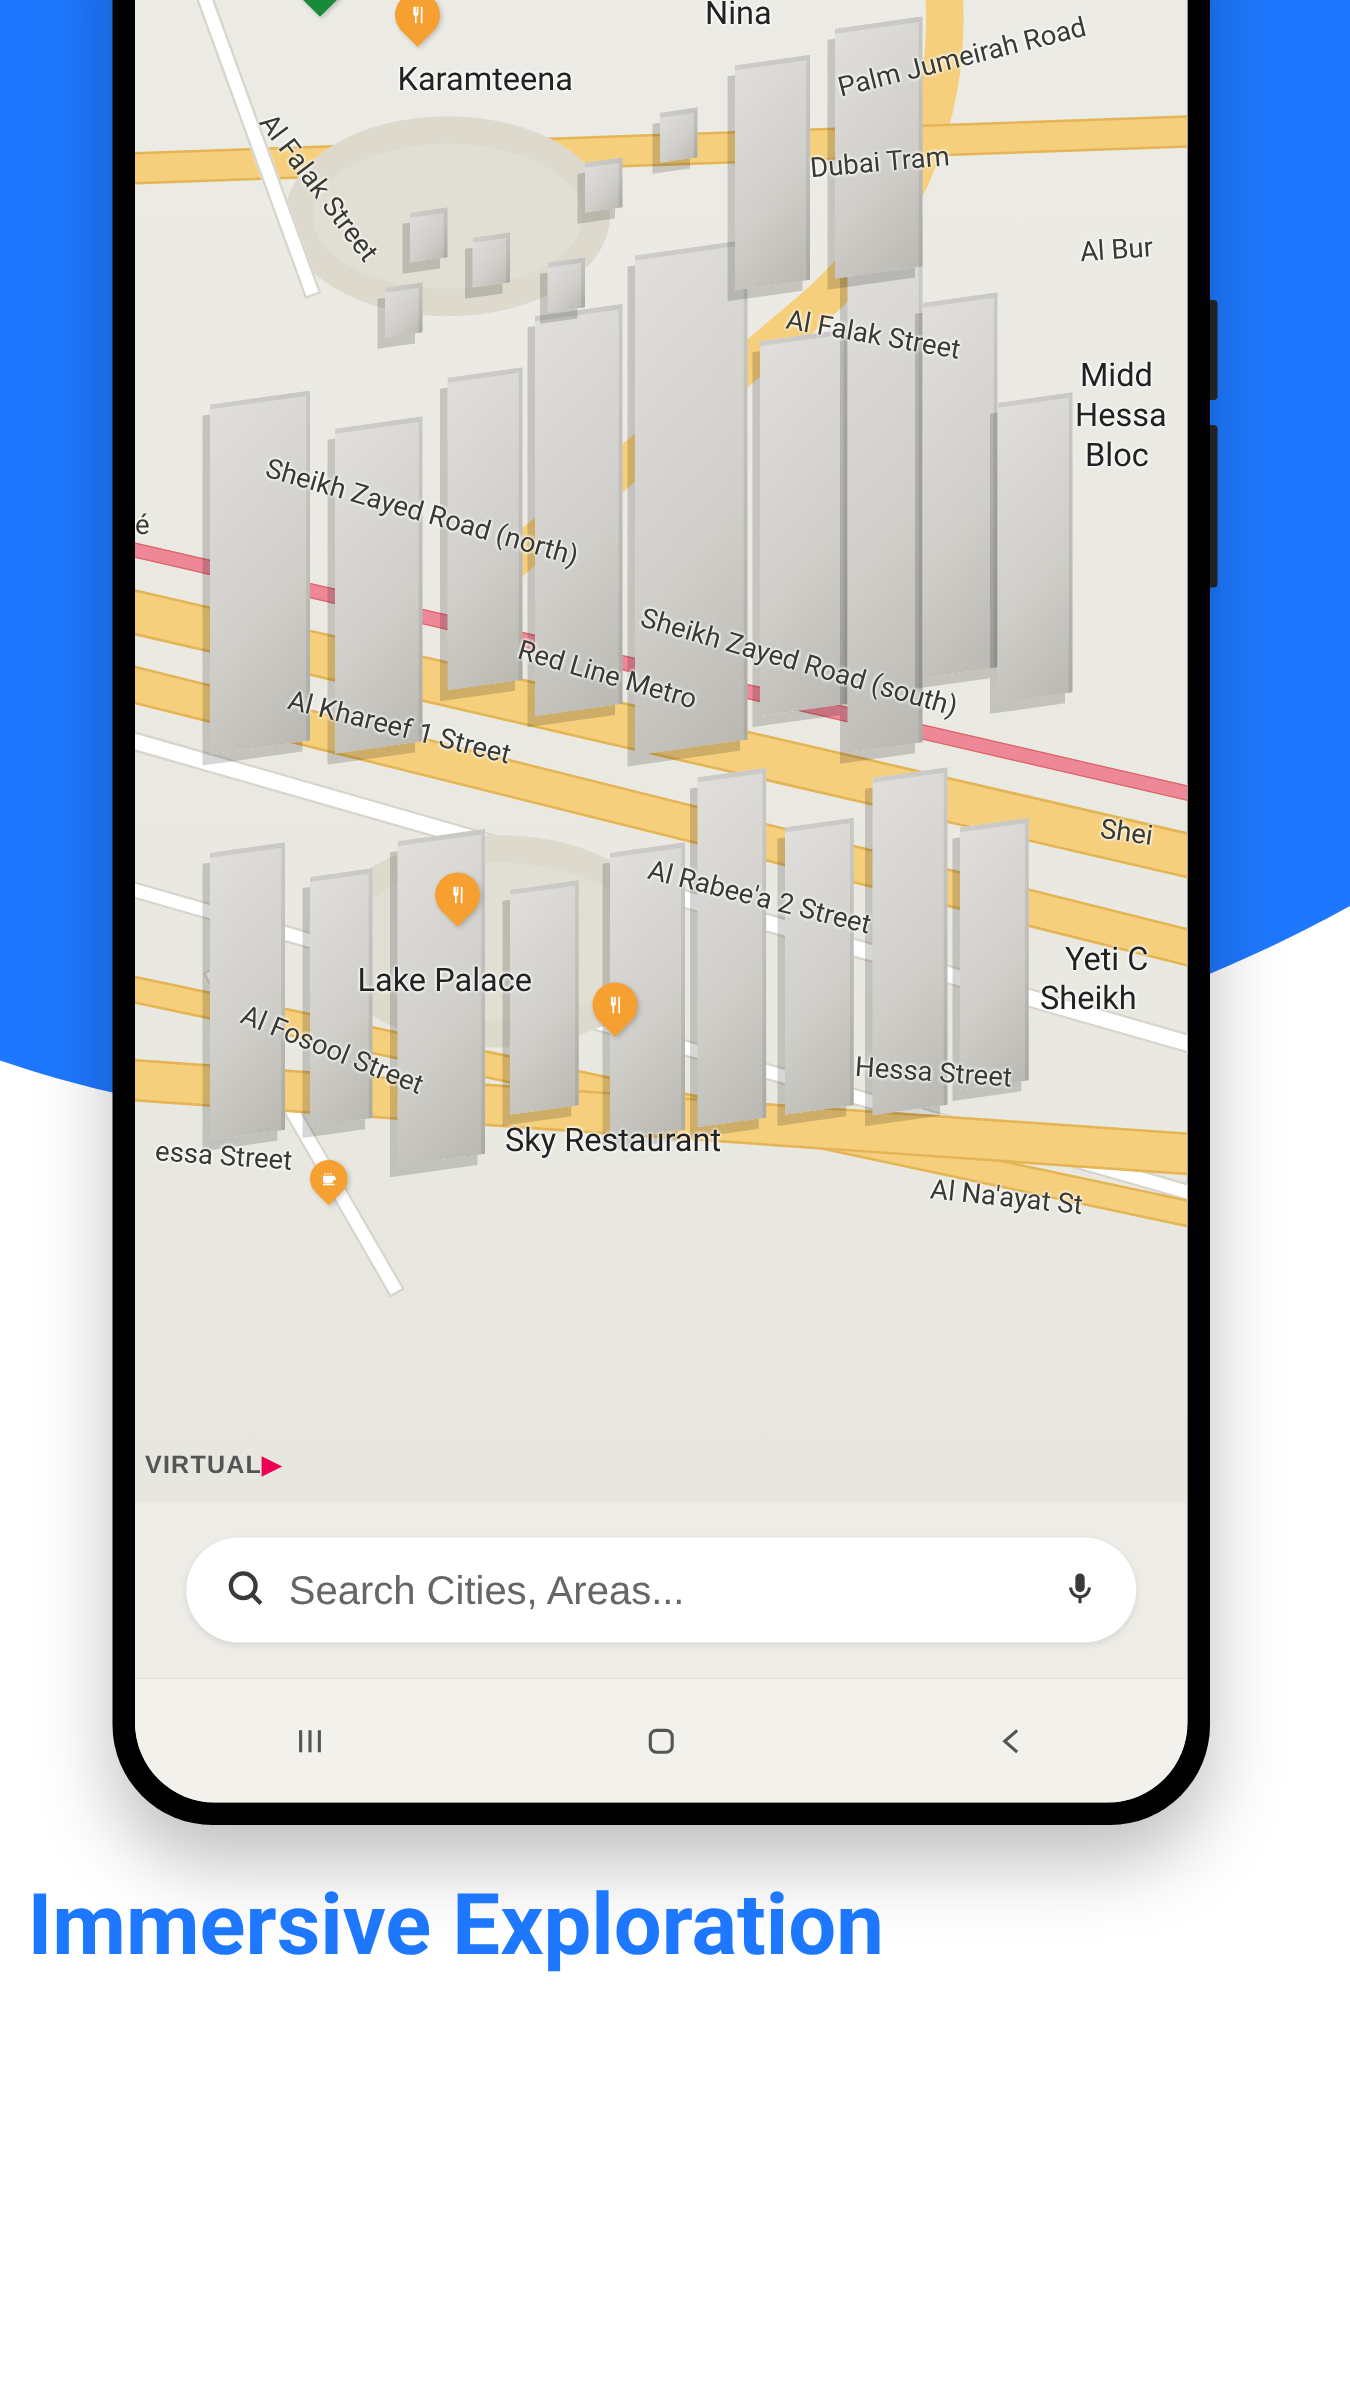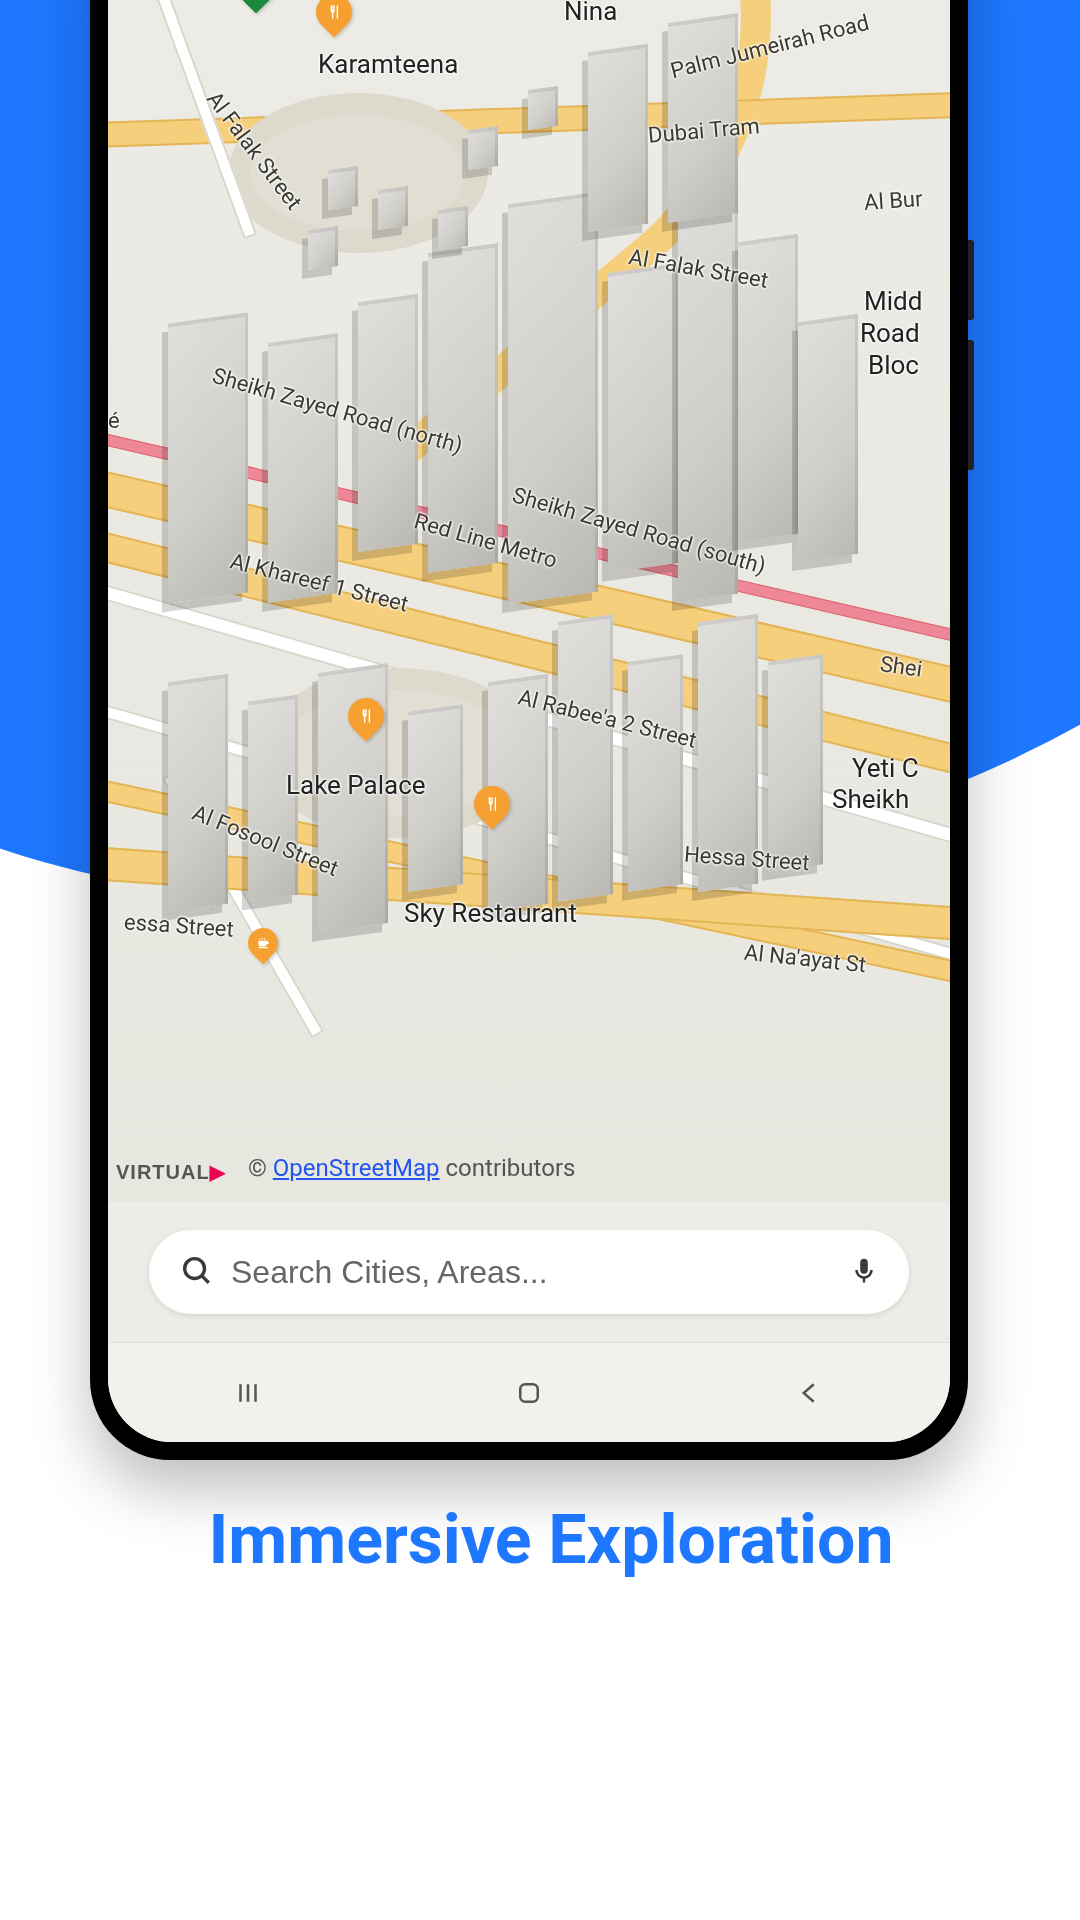--- a/index.html
+++ b/index.html
@@ -206,21 +206,20 @@
     display: flex; align-items: center; justify-content: space-around;
     border-top: 1px solid #e0ded6;
   }
   .navbtn { width: 40px; height: 40px; display:flex;align-items:center;justify-content:center; }
 
   
   .hero {
     position: absolute;
     top: 1500px;
     left: 0; right: 0;
-    text-align: center;
     z-index: 3;
     padding-left: 22px;
   }
   .hero h1 {
     color: #1e78ff;
     font-size: 68px;
     font-weight: 700;
     margin-bottom: 40px;
   }
   .hero p {
@@ -328,33 +327,28 @@
         </div>
 
       <div id="poi-labels">
           <div class="lbl poi" style="left: 456px; top: 98px;">Nina</div>
           <div class="lbl poi" style="left: 210px; top: 151px;">Karamteena</div>
           <div class="lbl poi" style="left: 178px; top: 872px;">Lake Palace</div>
           <div class="lbl poi" style="left: 296px; top: 1000px;">Sky Restaurant</div>
           <div class="lbl poi" style="left: 744px; top: 855px;">Yeti C</div>
           <div class="lbl poi" style="left: 724px; top: 886px;">Sheikh</div>
           <div class="lbl poi" style="left: 756px; top: 388px;">Midd</div>
-          <div class="lbl poi" style="left: 752px; top: 420px;">Road</div>
+          <div class="lbl poi" style="left: 752px; top: 420px;">Hessa</div>
           <div class="lbl poi" style="left: 760px; top: 452px;">Bloc</div>
         </div>
 
       <div class="logo">
         <span>VIRTUAL</span><span class="tri">▶</span>
       </div>
 
-      <div class="attr">
-        <span class="copy">©</span>
-        <a href="#">OpenStreetMap</a>
-        <span>contributors</span>
-      </div>
     </div>
 
     <div class="drag-handle"></div>
 
     <div class="search-area">
       <div class="search">
         <span style="margin-right:18px">
           <svg width="34" height="34" viewBox="0 0 24 24" fill="none" stroke="#3a3a3a" stroke-width="2.4">
               <circle cx="11" cy="11" r="7"></circle>
               <line x1="21" y1="21" x2="16" y2="16"></line>

